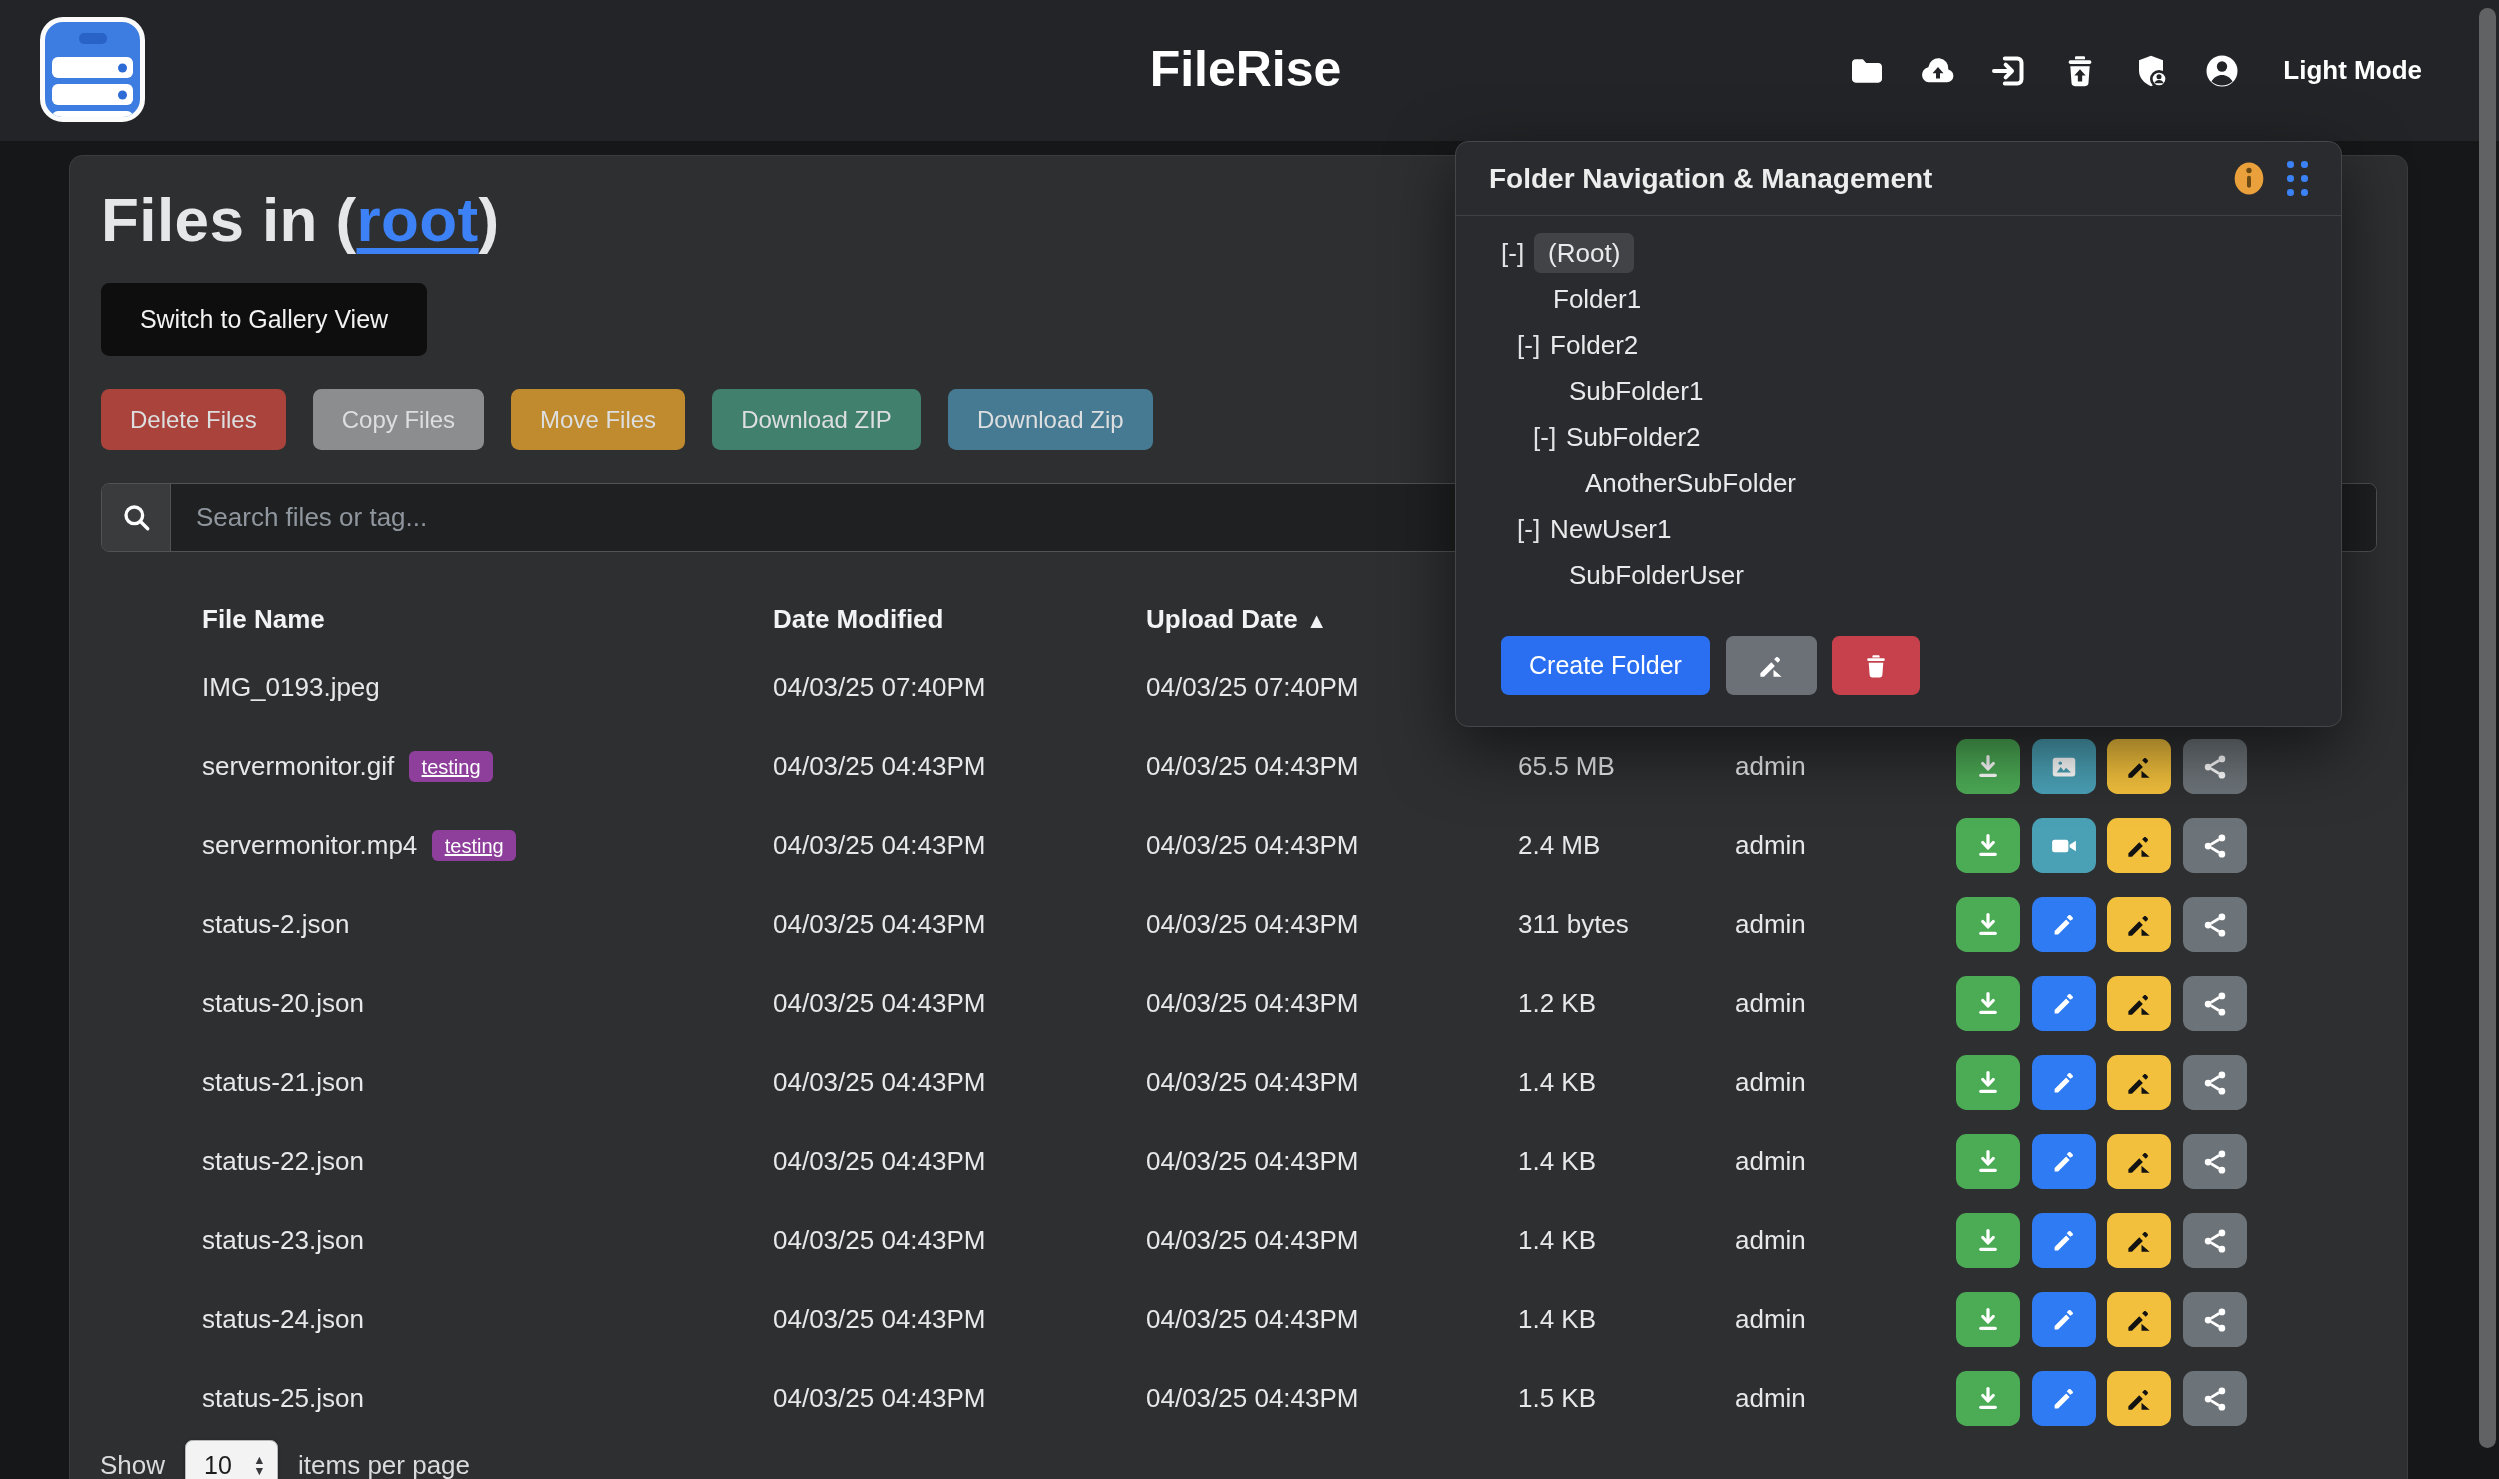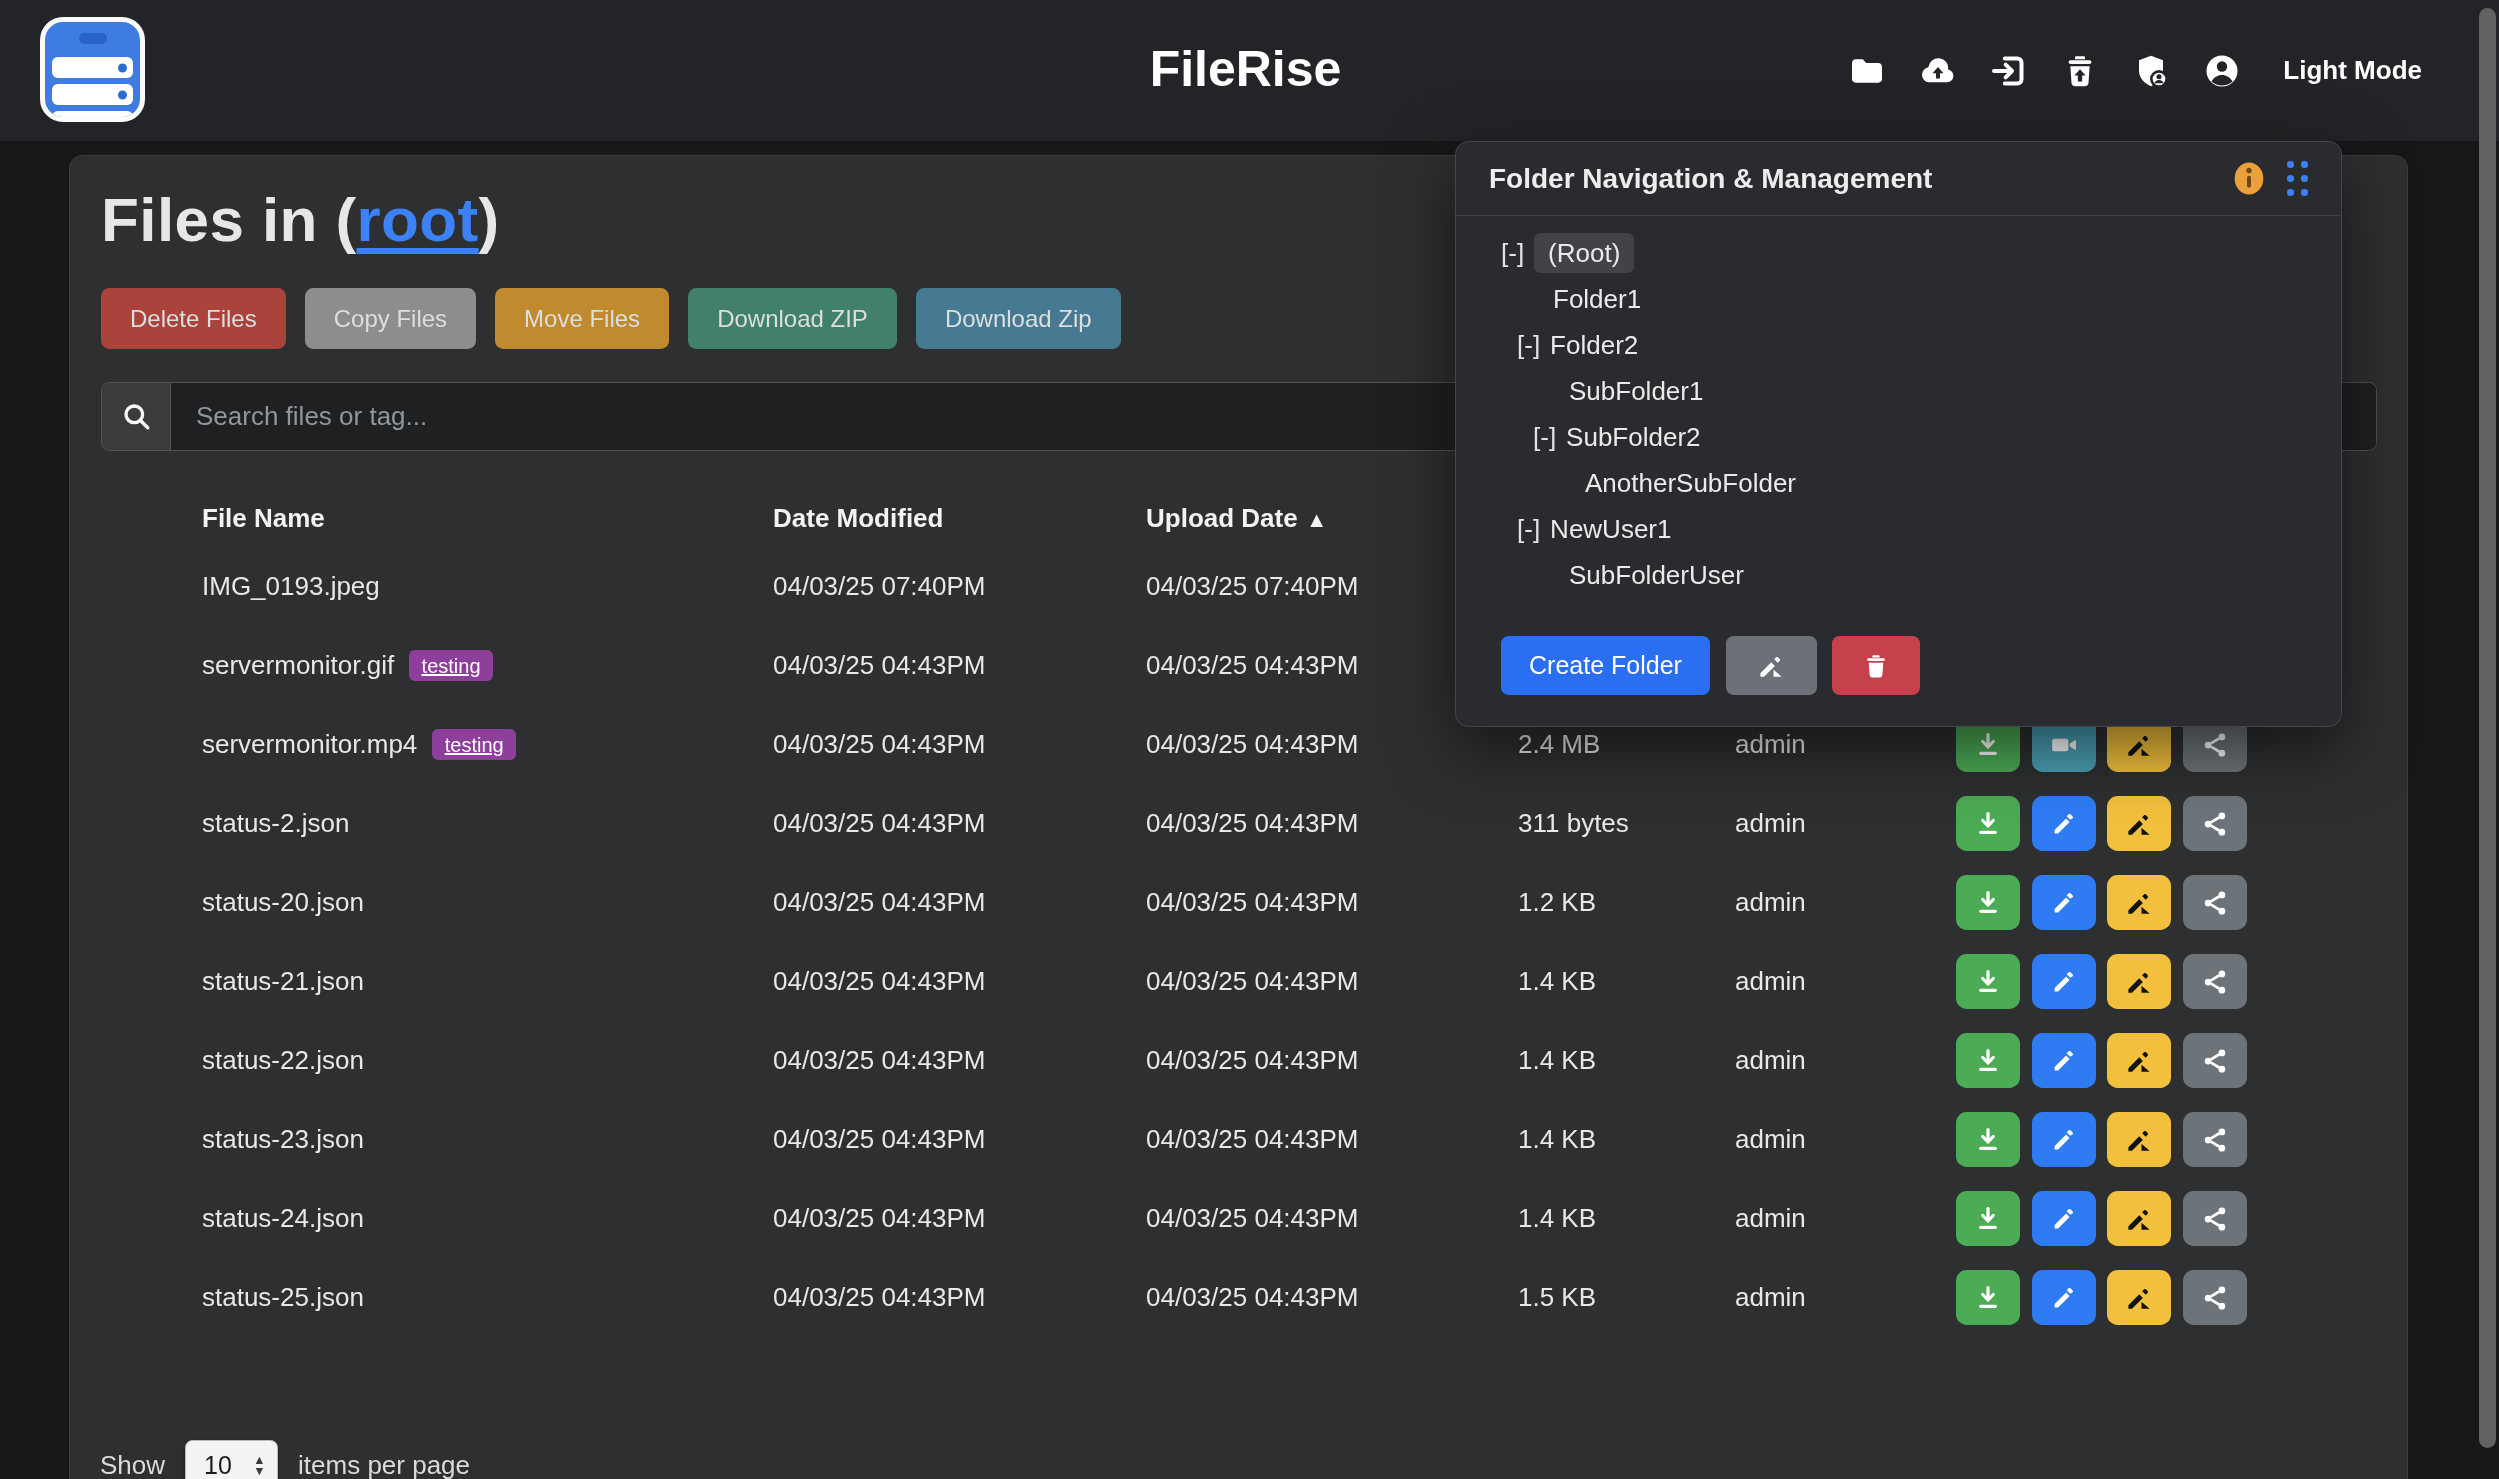--- a/index.html
+++ b/index.html
@@ -48,21 +48,21 @@
   h1.page-heading { font-size:62px; font-weight:700; color:#e6e7e9; letter-spacing:0.4px; }
   h1.page-heading a { color:#3c82f6; text-decoration:underline; text-underline-offset:6.6px; }
 
   .gallery-btn {
     margin-top:28px; width:326px; height:73px;
     background:#0e0e0f; border:none; border-radius:8.3px;
     color:#f2f2f3; font-size:25px; font-family:inherit; cursor:pointer;
     display:flex; align-items:center; justify-content:center;
   }
 
-  .toolbar { margin-top:33px; display:flex; gap:19px; }
+  .toolbar { margin-top:33px; display:flex; gap:27px; }
   .tb-btn {
     height:61px; padding:0 29px; border:none; border-radius:8.3px;
     font-size:24px; font-family:inherit; color:#dddedf; cursor:pointer;
     display:flex; align-items:center;
   }
 
   .searchbar {
     margin-top:33px; height:69px; width:2276px;
     border:1.7px solid #525355; border-radius:8.3px;
     display:flex; align-items:stretch; overflow:hidden;
@@ -226,20 +226,21 @@
         </svg>
     </span>
     <span class="light-mode">Light Mode</span>
   </div>
 </div>
 
 <div class="card">
   <div class="card-inner">
     <h1 class="page-heading"><span>Files in (</span><a href="#">root</a><span>)</span></h1>
 
+    <button class="gallery-btn">Switch to Gallery View</button>
 
     <div class="toolbar" id="toolbar">
         <button class="tb-btn" style="background: rgb(169, 67, 60);">Delete Files</button>
         <button class="tb-btn" style="background: rgb(139, 141, 142);">Copy Files</button>
         <button class="tb-btn" style="background: rgb(191, 139, 46);">Move Files</button>
         <button class="tb-btn" style="background: rgb(65, 128, 109);">Download ZIP</button>
         <button class="tb-btn" style="background: rgb(69, 122, 146);">Download Zip</button>
       </div>
 
     <div class="searchbar">

